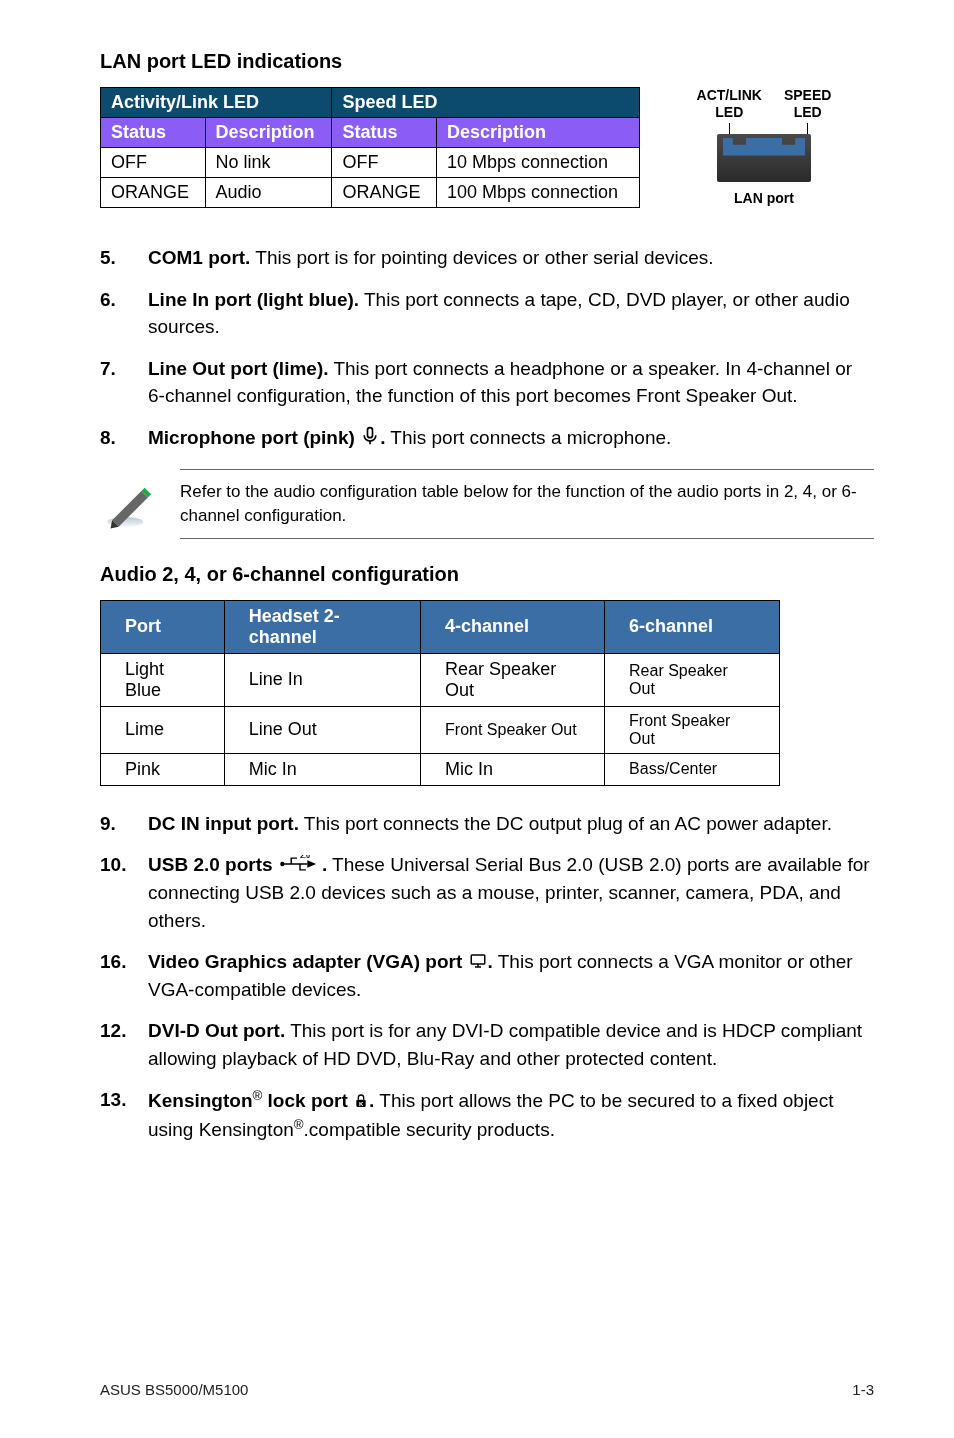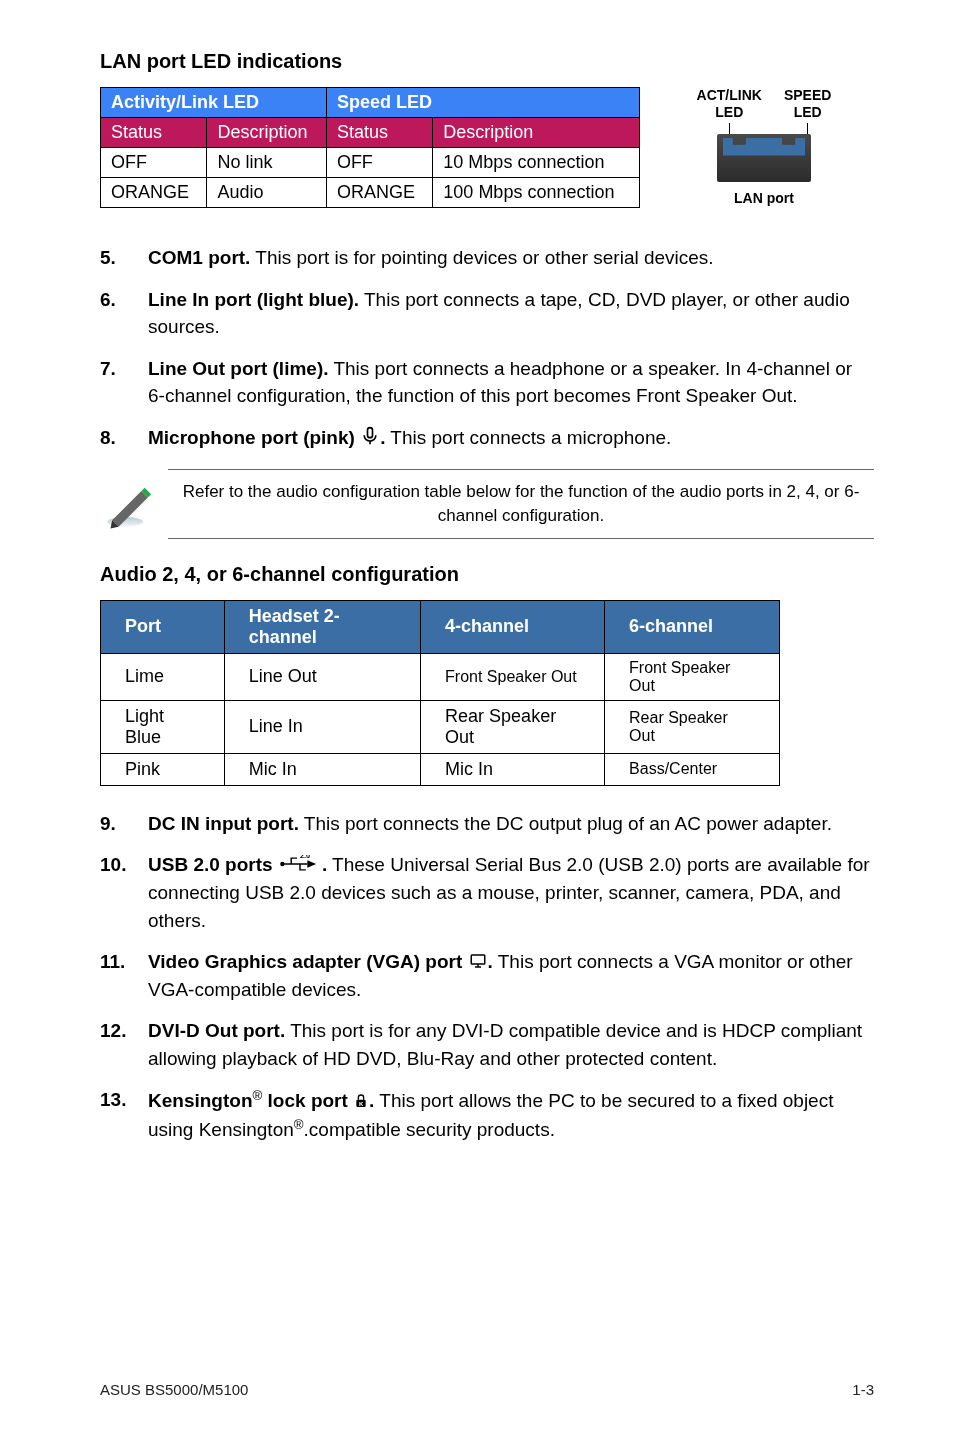--- a/index.html
+++ b/index.html
@@ -7,40 +7,40 @@
   .page { padding:50px 80px 40px 100px; display:flex; flex-direction:column; height:100%; }
   .content { flex:1; }
 
   .h2 { font-size:20px; font-weight:bold; margin-bottom:14px; }
 
   .toprow { display:flex; gap:24px; align-items:flex-start; margin-bottom:36px; }
 
   
   table.led { border-collapse:collapse; width:540px; font-size:18px; }
   table.led th, table.led td { border:1px solid #000; padding:4px 10px; text-align:left; }
-  table.led .grp { background:#3b82f6; color:#fff; font-weight:bold;margin-top:10px; }
-  table.led .sub { background:#be185d; color:#fff; font-weight:normal; }
+  table.led .grp { background:#0c4a6e; color:#fff; font-weight:bold;margin-top:10px; }
+  table.led .sub { background:#8b5cf6; color:#fff; font-weight:bold; }
 
   
   .diagram { display:flex; flex-direction:column; align-items:center; width:200px; font-size:14px; font-weight:bold; }
   .lbls { display:flex; gap:22px; text-align:center; line-height:1.2; }
   .lbls div { display:flex; flex-direction:column; align-items:center; }
   .lead { width:1px; height:12px; background:#000; margin-top:2px; }
   .jack { width:94px; height:48px; background:linear-gradient(#4a4a4a,#2b2b2b); margin-top:-1px; position:relative; border-radius:2px; }
   .jack::before { content:""; position:absolute; top:4px; left:6px; right:6px; height:18px; background:#3a6ea5; clip-path:polygon(0 0,12% 0,12% 40%,28% 40%,28% 0,72% 0,72% 40%,88% 40%,88% 0,100% 0,100% 100%,0 100%); }
 
   
   .item { display:flex; gap:18px; font-size:19px; line-height:1.45; margin-bottom:14px; }
   .item .num { width:30px; flex-shrink:0; font-weight:bold; }
   .item .body { flex:1; }
   .item .body b { font-weight:bold;text-align:right; }
   .supreg { font-size:0.7em; vertical-align:super; }
 
   
-  .note { display:flex; align-items:center; gap:8px; margin:18px 0 24px 0;text-align:center; }
+  .note { display:flex; align-items:center; gap:20px; margin:18px 0 24px 0; }
   .note .icon { width:60px; display:flex; justify-content:center; }
   .note .icon svg { width:52px; height:52px; }
   .note .text { flex:1; border-top:1px solid #666; border-bottom:1px solid #666; padding:10px 0; font-size:17px; line-height:1.4; }
 
   
   table.audio { border-collapse:collapse; width:680px; font-size:18px; margin-bottom:24px; }
   table.audio th, table.audio td { border:1px solid #000; padding:5px 24px; text-align:left; }
   table.audio th { background:#3a6ea5; color:#fff; font-weight:bold; }
   table.audio td.small { font-size:16px; }
 
@@ -148,30 +148,30 @@
   <div class="h2">Audio 2, 4, or 6-channel configuration</div>
   <table class="audio">
     <tbody>
           <tr>
       <th>Port</th>
       <th>Headset 2-channel</th>
       <th>4-channel</th>
       <th>6-channel</th>
     </tr>
     <tr>
+            <td>Light Blue</td>
+            <td>Line In</td>
+            <td>Rear Speaker Out</td>
+            <td class="small">Rear Speaker Out</td>
+          </tr>
+    <tr>
             <td>Lime</td>
             <td>Line Out</td>
             <td class="small">Front Speaker Out</td>
             <td class="small">Front Speaker Out</td>
-          </tr>
-    <tr>
-            <td>Light Blue</td>
-            <td>Line In</td>
-            <td>Rear Speaker Out</td>
-            <td class="small">Rear Speaker Out</td>
           </tr>
     <tr>
             <td>Pink</td>
             <td>Mic In</td>
             <td>Mic In</td>
             <td class="small">Bass/Center</td>
           </tr>
   </tbody>
       </table>
 
@@ -183,21 +183,21 @@
         <div class="item">
           <div class="num">10.</div>
           <div class="body"><b>USB 2.0 ports </b><span class="glyph"><svg width="44" height="18" viewBox="0 0 60 24">
                 <circle cx="6" cy="12" r="3" fill="#000"></circle>
                 <path d="M6 12 H40 M18 12 V4 H26 M30 12 V20 H38" fill="none" stroke="#000" stroke-width="2"></path>
                 <polygon points="40,7 52,12 40,17" fill="#000"></polygon>
                 <text x="30" y="4" font-size="10" font-weight="bold">2.0</text>
               </svg></span><b>.</b> These Universal Serial Bus 2.0 (USB 2.0) ports are available for connecting USB 2.0 devices such as a mouse, printer, scanner, camera, PDA, and others.</div>
         </div>
         <div class="item">
-          <div class="num">11.</div>
+          <div class="num">16.</div>
           <div class="body"><b>Video Graphics adapter (VGA) port </b><span class="glyph"><svg width="20" height="18" viewBox="0 0 24 24">
                 <rect x="3" y="4" width="18" height="12" rx="1" fill="none" stroke="#000" stroke-width="2"></rect>
                 <line x1="8" y1="20" x2="16" y2="20" stroke="#000" stroke-width="2"></line>
                 <line x1="12" y1="16" x2="12" y2="20" stroke="#000" stroke-width="2"></line>
               </svg></span><b>.</b> This port connects a VGA monitor or other VGA-compatible devices.</div>
         </div>
         <div class="item">
           <div class="num">12.</div>
           <div class="body"><b>DVI-D Out port.</b> This port is for any DVI-D compatible device and is HDCP compliant allowing playback of HD DVD, Blu-Ray and other protected content.</div>
         </div>

